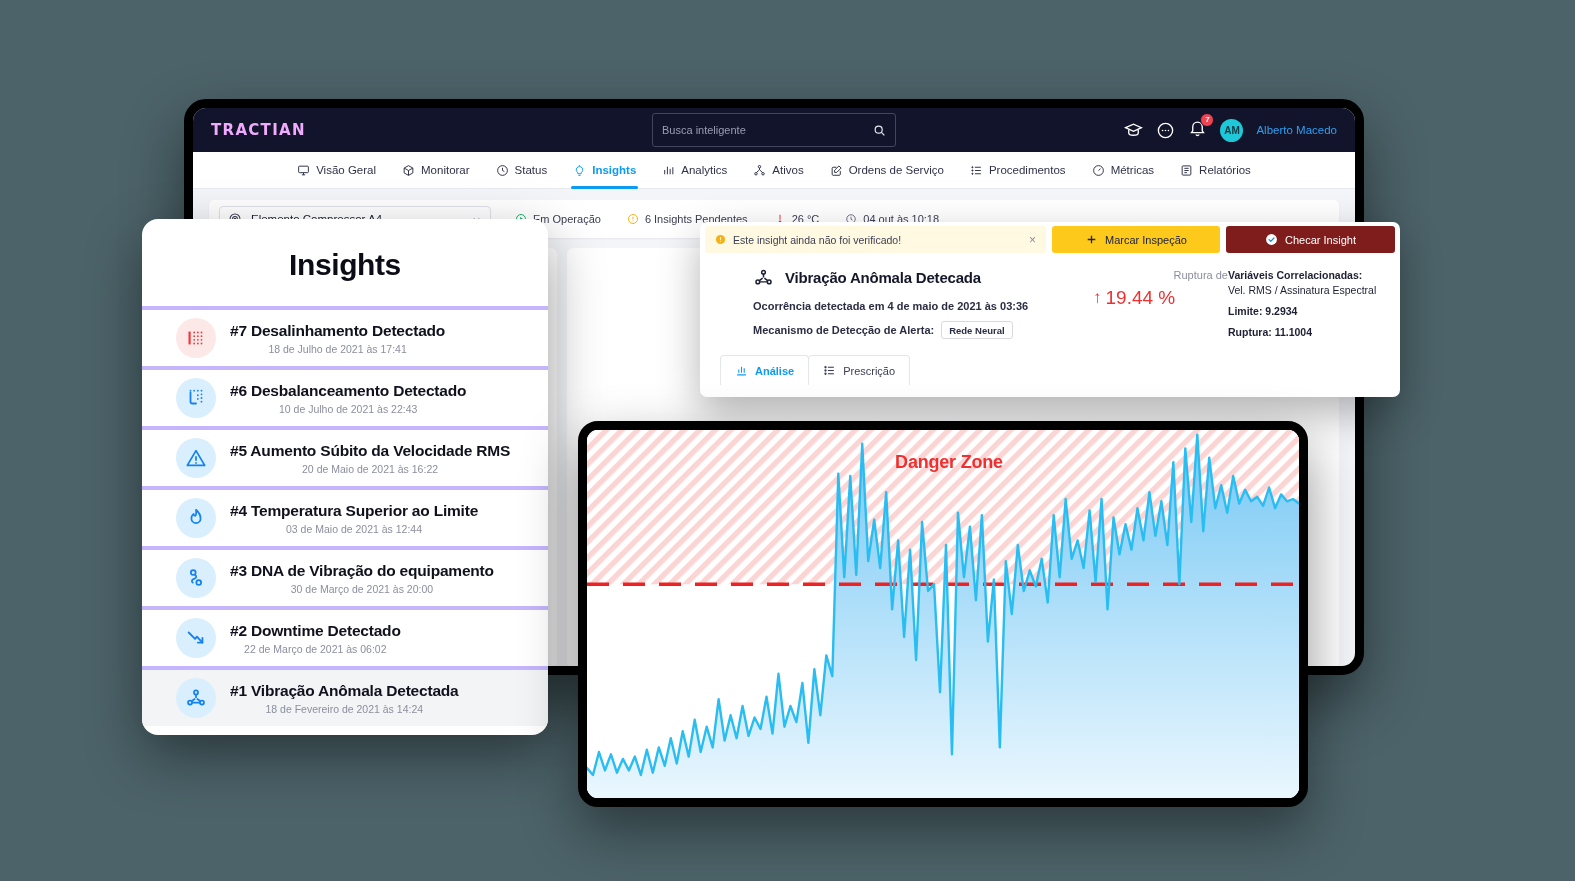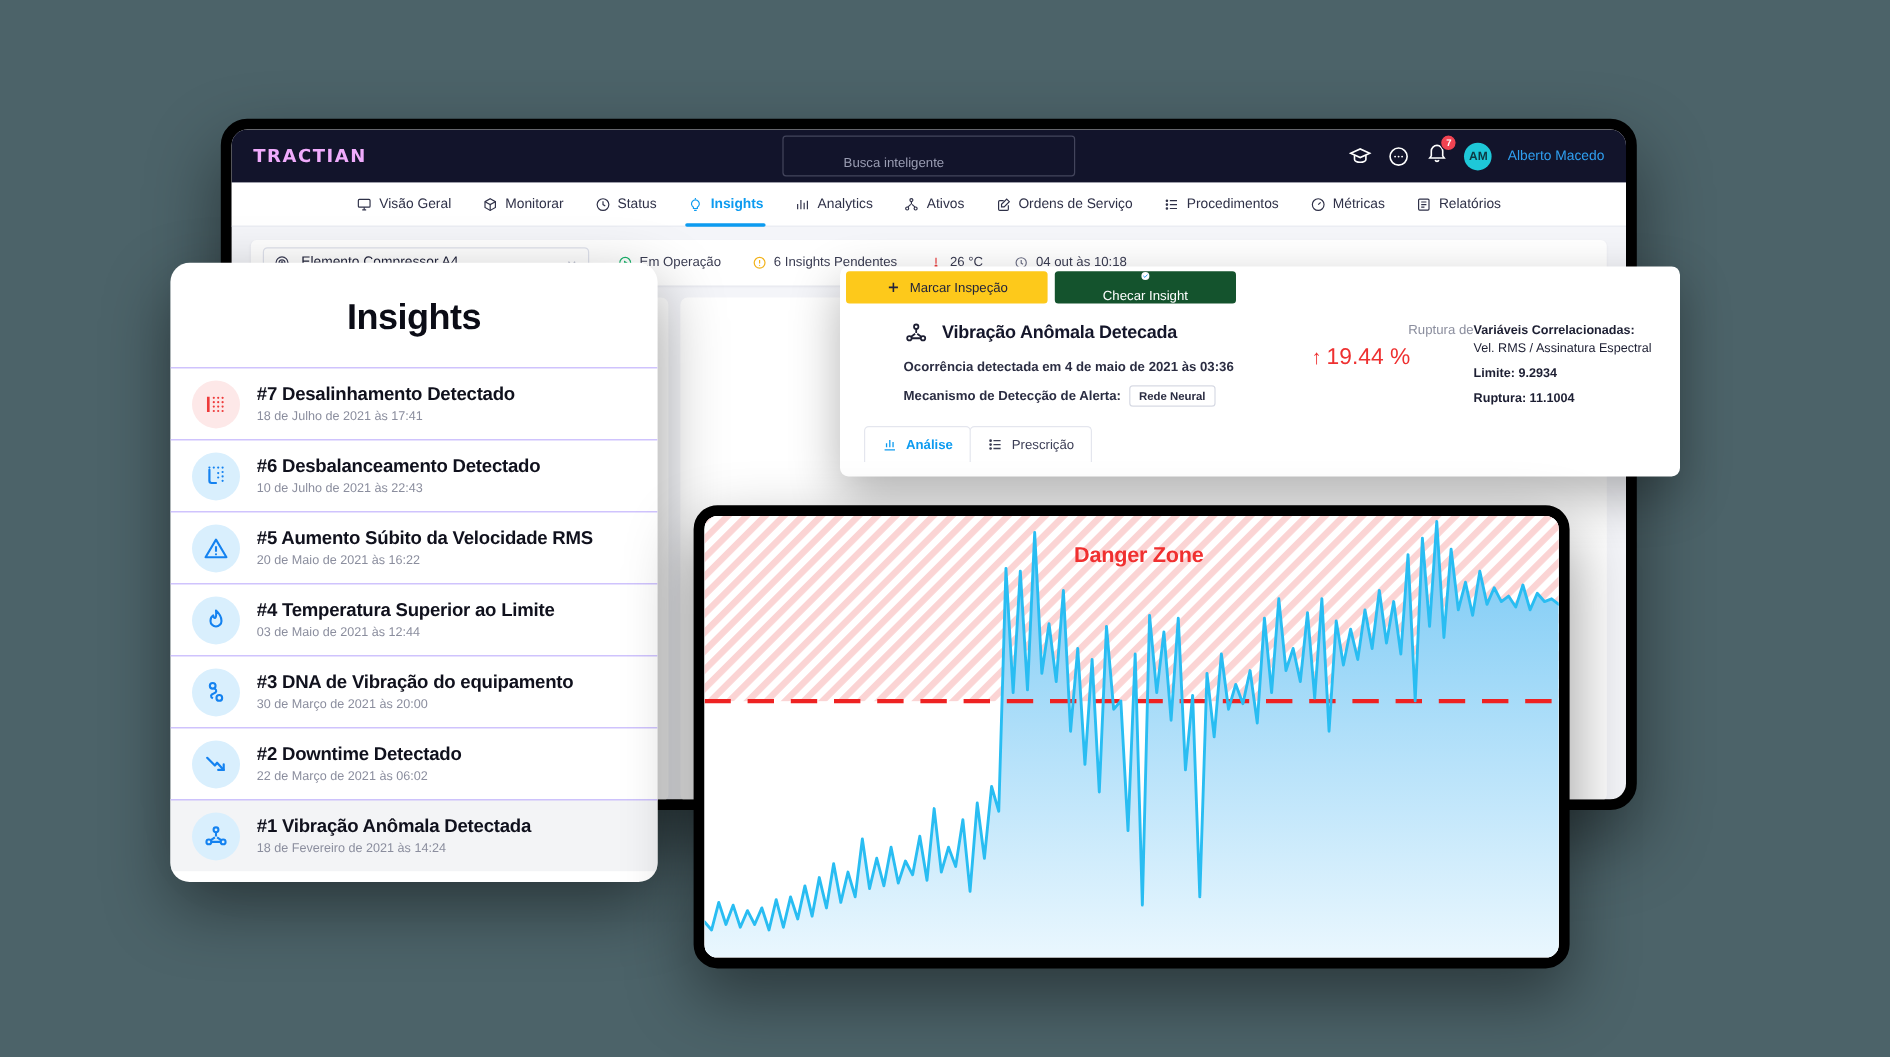--- a/index.html
+++ b/index.html
@@ -29,21 +29,21 @@
   }
   .logo {
     color: #f0abfc; font-weight: 700; font-size: 15px;
     letter-spacing: 1.3px; font-family: "DejaVu Sans", sans-serif;
   }
   .search-wrap {
     position: absolute; left: 50%; transform: translateX(-50%);
     width: 244px; height: 24px;
     border: 1px solid #43455c; border-radius: 3px;
     background: #12142b;
-    display: flex; align-items: center; padding: 16px 9px; flex-direction: column;
+    display: flex; align-items: center; padding: 16px 9px;
   }
   .search-input {
     flex: 1; background: transparent; border: none; outline: none;
     color: #cfd2e0; font-size: 11px; font-family: "Liberation Sans", sans-serif;
   }
   .search-input::placeholder { color: #9a9db3; }
   .search-icon { width: 13px; height: 13px; color: #e4e6f0; }
   .topbar-right {
     margin-left: auto; display: flex; align-items: center; gap: 13px;
   }
@@ -118,22 +118,22 @@
     box-shadow: 0 22px 55px rgba(0,0,0,.40);
     overflow: hidden;
   }
   .insights-title {
     text-align: center; font-size: 30px; font-weight: 700;
     color: #0b0c16; padding: 29px 0 24px;
     letter-spacing: -0.4px;
   }
   .insight-row {
     display: flex; align-items: center; gap: 14px;
-    padding: 11px 18px; height: 60px;
-    border-top: 1px solid #c4b5fd; cursor: pointer;
+    padding: 11px 34px; height: 60px;
+    border-top: 4px solid #c4b5fd; cursor: pointer; text-align: center;
   }
   .insight-row.selected { background: #f3f4f6; }
   .ins-icon {
     width: 40px; height: 40px; border-radius: 50%;
     display: flex; align-items: center; justify-content: center;
     flex-shrink: 0;
   }
   .ins-icon.blue { background: #d9effd; color: #1482f0; }
   .ins-icon.red  { background: #fde8e8; color: #ee3a3a; }
   .ins-icon svg { width: 22px; height: 22px; }
@@ -160,21 +160,21 @@
   }
   .warn-bar .w-ico { width: 11px; height: 11px; color: #f2b21a; margin-right: 7px; }
   .warn-x { margin-left: auto; color: #8a8d9f; font-size: 12px; cursor: pointer; line-height: 1; }
   .btn {
     display: flex; align-items: center; justify-content: center; gap: 7px;
     border-radius: 3px; font-size: 11px; font-weight: 400;
     cursor: pointer; border: none;
     font-family: "Liberation Sans", sans-serif;
   }
   .btn-yellow { width: 168px; background: #fdc91b; color: #21233a; }
-  .btn-blue   { width: 151px; background: #14532d; color: #fff; flex-direction: column; }
+  .btn-blue   { width: 169px; background: #7f1d1d; color: #fff; }
   .btn svg { width: 13px; height: 13px; }
 
   .detail-body { display: flex; padding: 14px 16px 0; margin-left: 37px; }
   .db-main { width: 340px; }
   .db-title { display: flex; align-items: center; gap: 11px; }
   .db-title svg { width: 21px; height: 21px; color: #1d1f33; }
   .db-title-text { font-size: 15px; font-weight: 600; color: #14162a; letter-spacing: -.2px; }
   .db-line { font-size: 11px; color: #2b2d42; margin-top: 12px; font-weight: 600; }
   .db-line2 { display: flex; align-items: center; gap: 7px; margin-top: 9px; font-size: 11px; color: #2b2d42; font-weight: 600; }
   .chip {
@@ -513,20 +513,29 @@
       </div>
       <div class="ins-text">
         <div class="ins-name">#1 Vibração Anômala Detectada</div>
         <div class="ins-date">18 de Fevereiro de 2021 às 14:24</div>
       </div>
     </div>
   </div>
 
   <div class="detail-card">
     <div class="detail-top">
+      <div class="warn-bar">
+        <svg class="w-ico" viewBox="0 0 24 24" fill="currentColor">
+            <circle cx="12" cy="12" r="10"></circle>
+            <rect x="11" y="6.5" width="2" height="7" fill="#fff9e2"></rect>
+            <circle cx="12" cy="16.5" r="1.2" fill="#fff9e2"></circle>
+          </svg>
+        <span>Este insight ainda não foi verificado!</span>
+        <span class="warn-x">×</span>
+      </div>
       <button class="btn btn-yellow">
         <svg viewBox="0 0 24 24" fill="none" stroke="currentColor" stroke-width="2.4">
             <line x1="12" y1="5" x2="12" y2="19"></line>
             <line x1="5" y1="12" x2="19" y2="12"></line>
           </svg>
         <span>Marcar Inspeção</span>
       </button>
       <button class="btn btn-blue">
         <svg viewBox="0 0 24 24" fill="#fff" stroke="none">
             <circle cx="12" cy="12" r="10"></circle>

